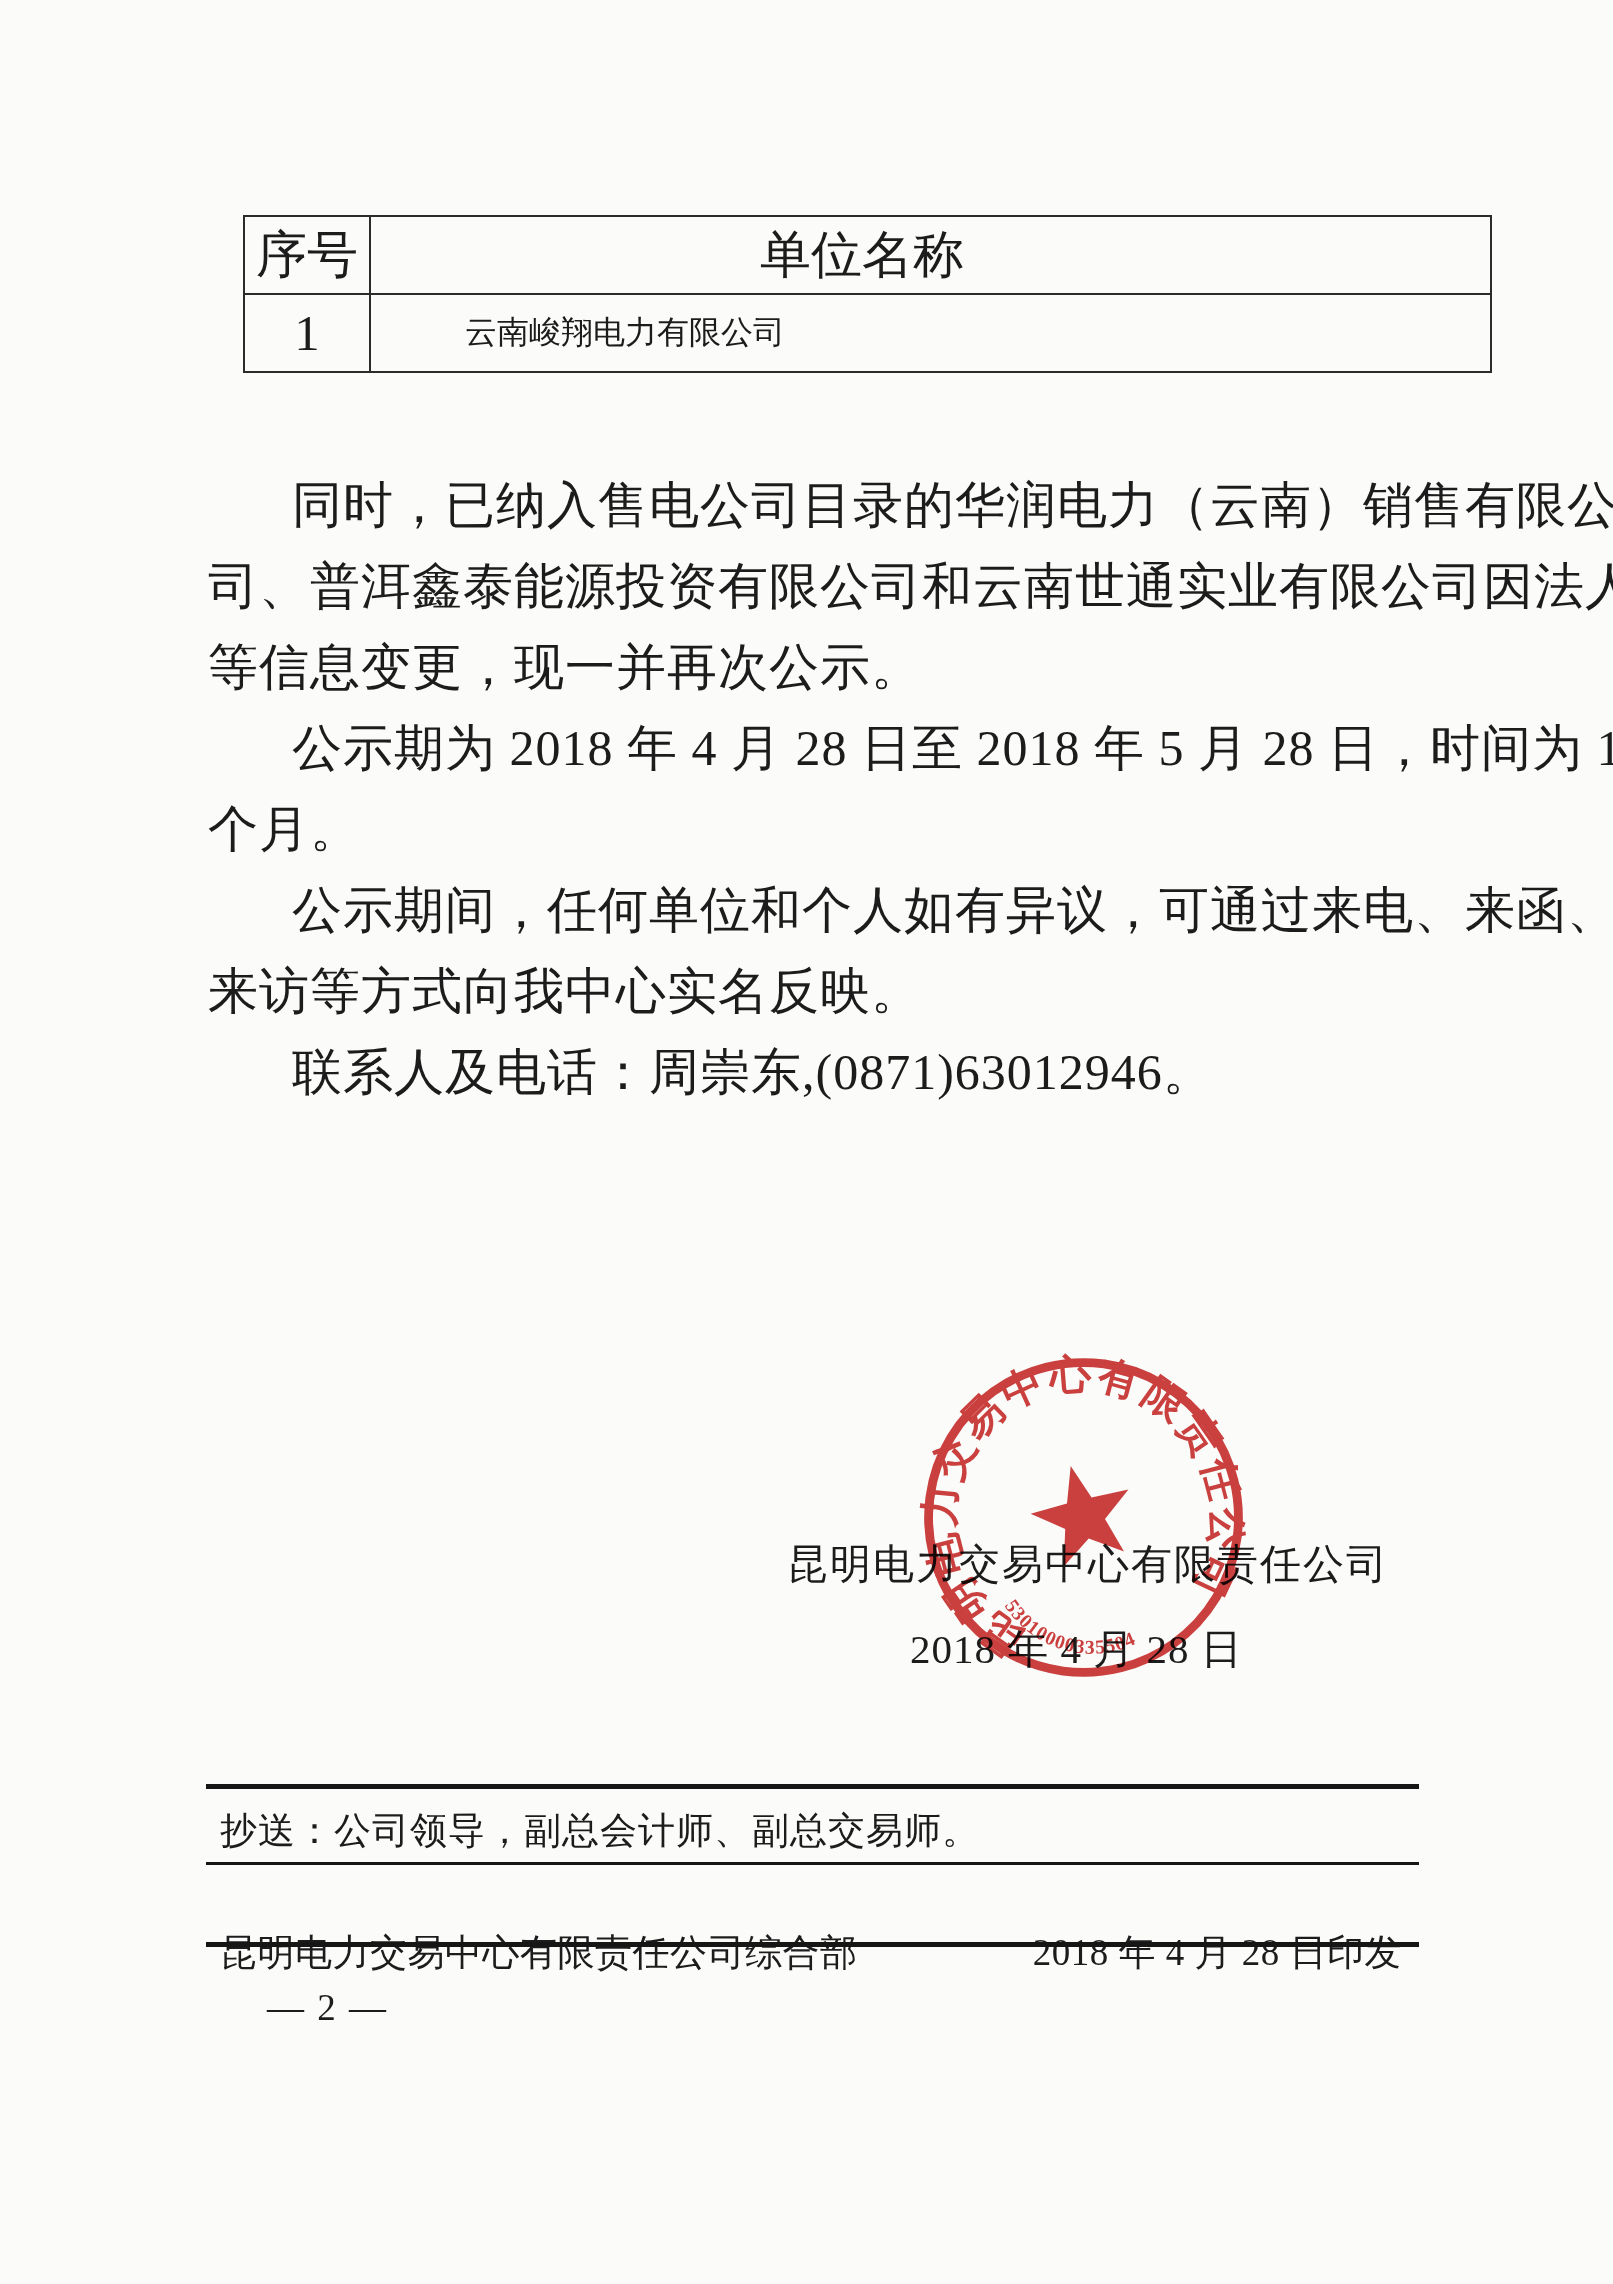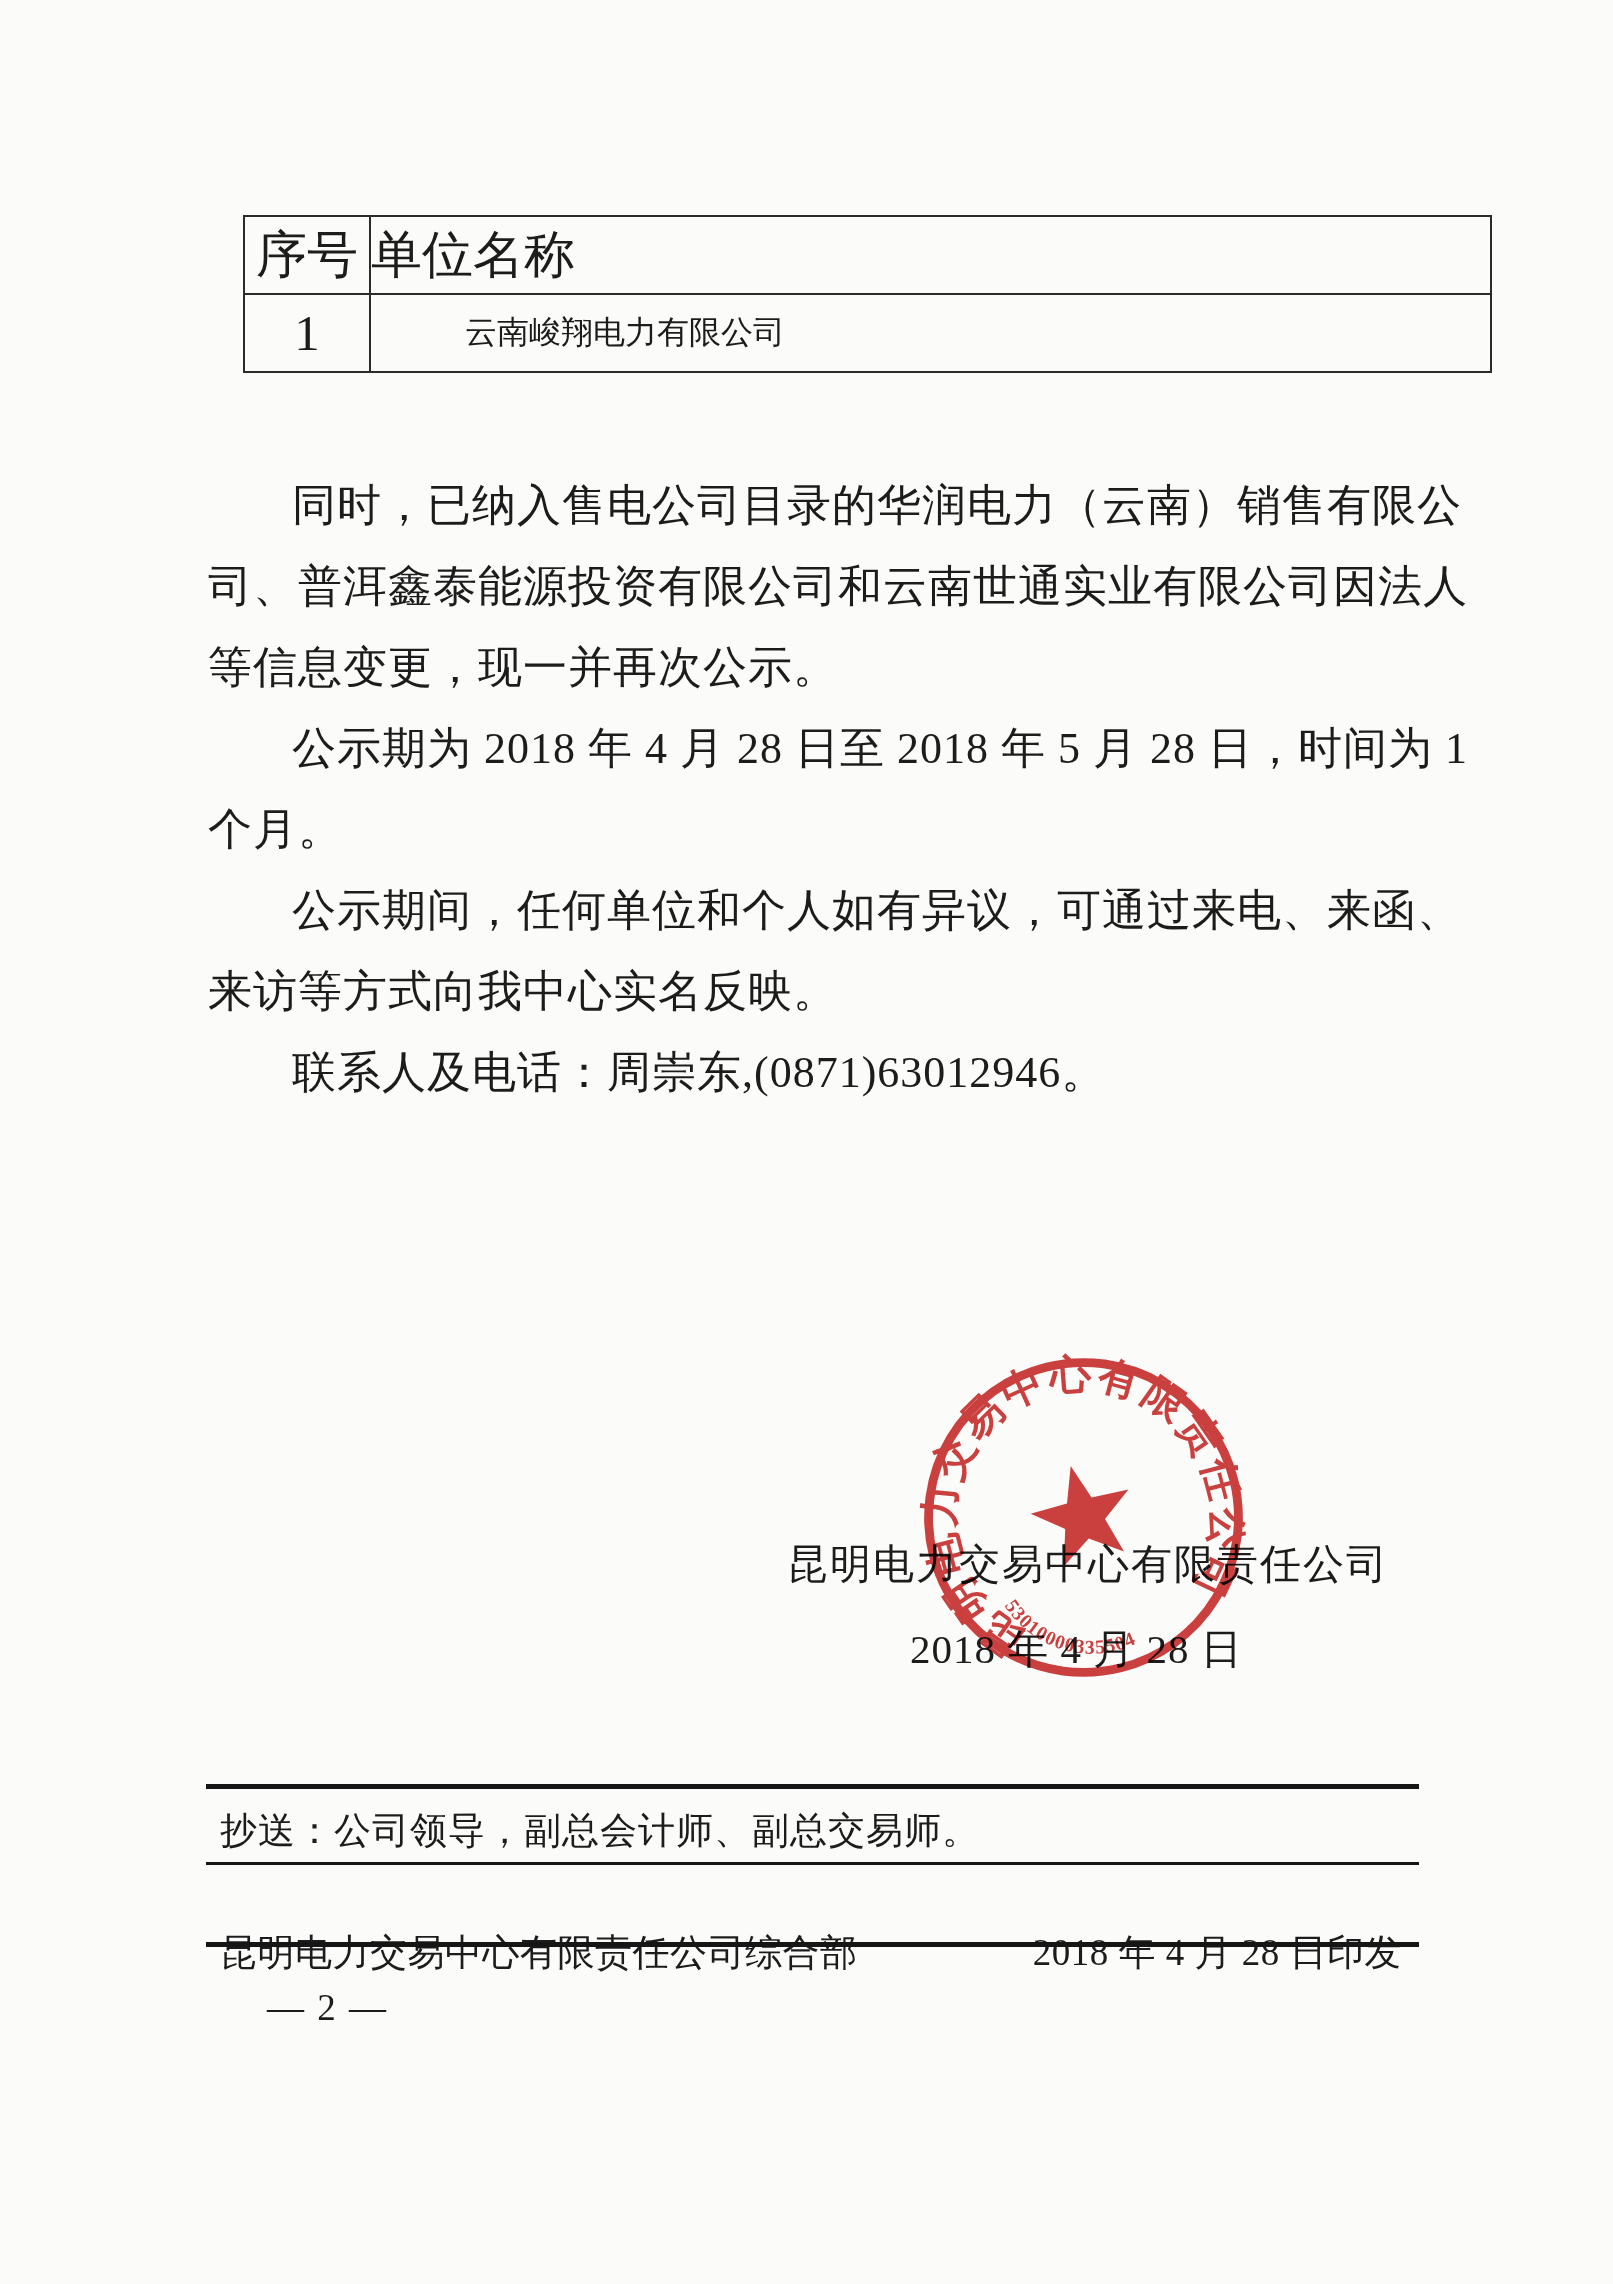--- a/index.html
+++ b/index.html
@@ -22,27 +22,27 @@
   .reg-table td{
     border:2.9px solid #2b2b2b;
     font-size:51px;
     padding:0;
     vertical-align:middle;
     height:76px;
     background:transparent;
   }
   .reg-table .col-idx{width:124px;text-align:center;}
   .reg-table .col-name{width:982px;}
-  .reg-table .hdr-name{padding-right:137px;}
+  .reg-table .hdr-name{text-align:center;padding-right:137px;}
   .reg-table .cell-name{text-align:left;padding-left:94px;font-size:32px;}
 
   
   .bodytext{
     position:absolute;left:208px;top:465px;width:1215px;
-    font-size:44px;letter-spacing:1px;line-height:81px;
+    font-size:50px;letter-spacing:1px;line-height:81px;
     white-space:nowrap;
   }
   .bodytext .line{height:81px;}
   .bodytext .indent{padding-left:84px;}
 
   
   .attachment{
     position:absolute;left:208px;top:1199px;width:1215px;
     font-size:42px;letter-spacing:1px;line-height:82px;
     white-space:nowrap;

